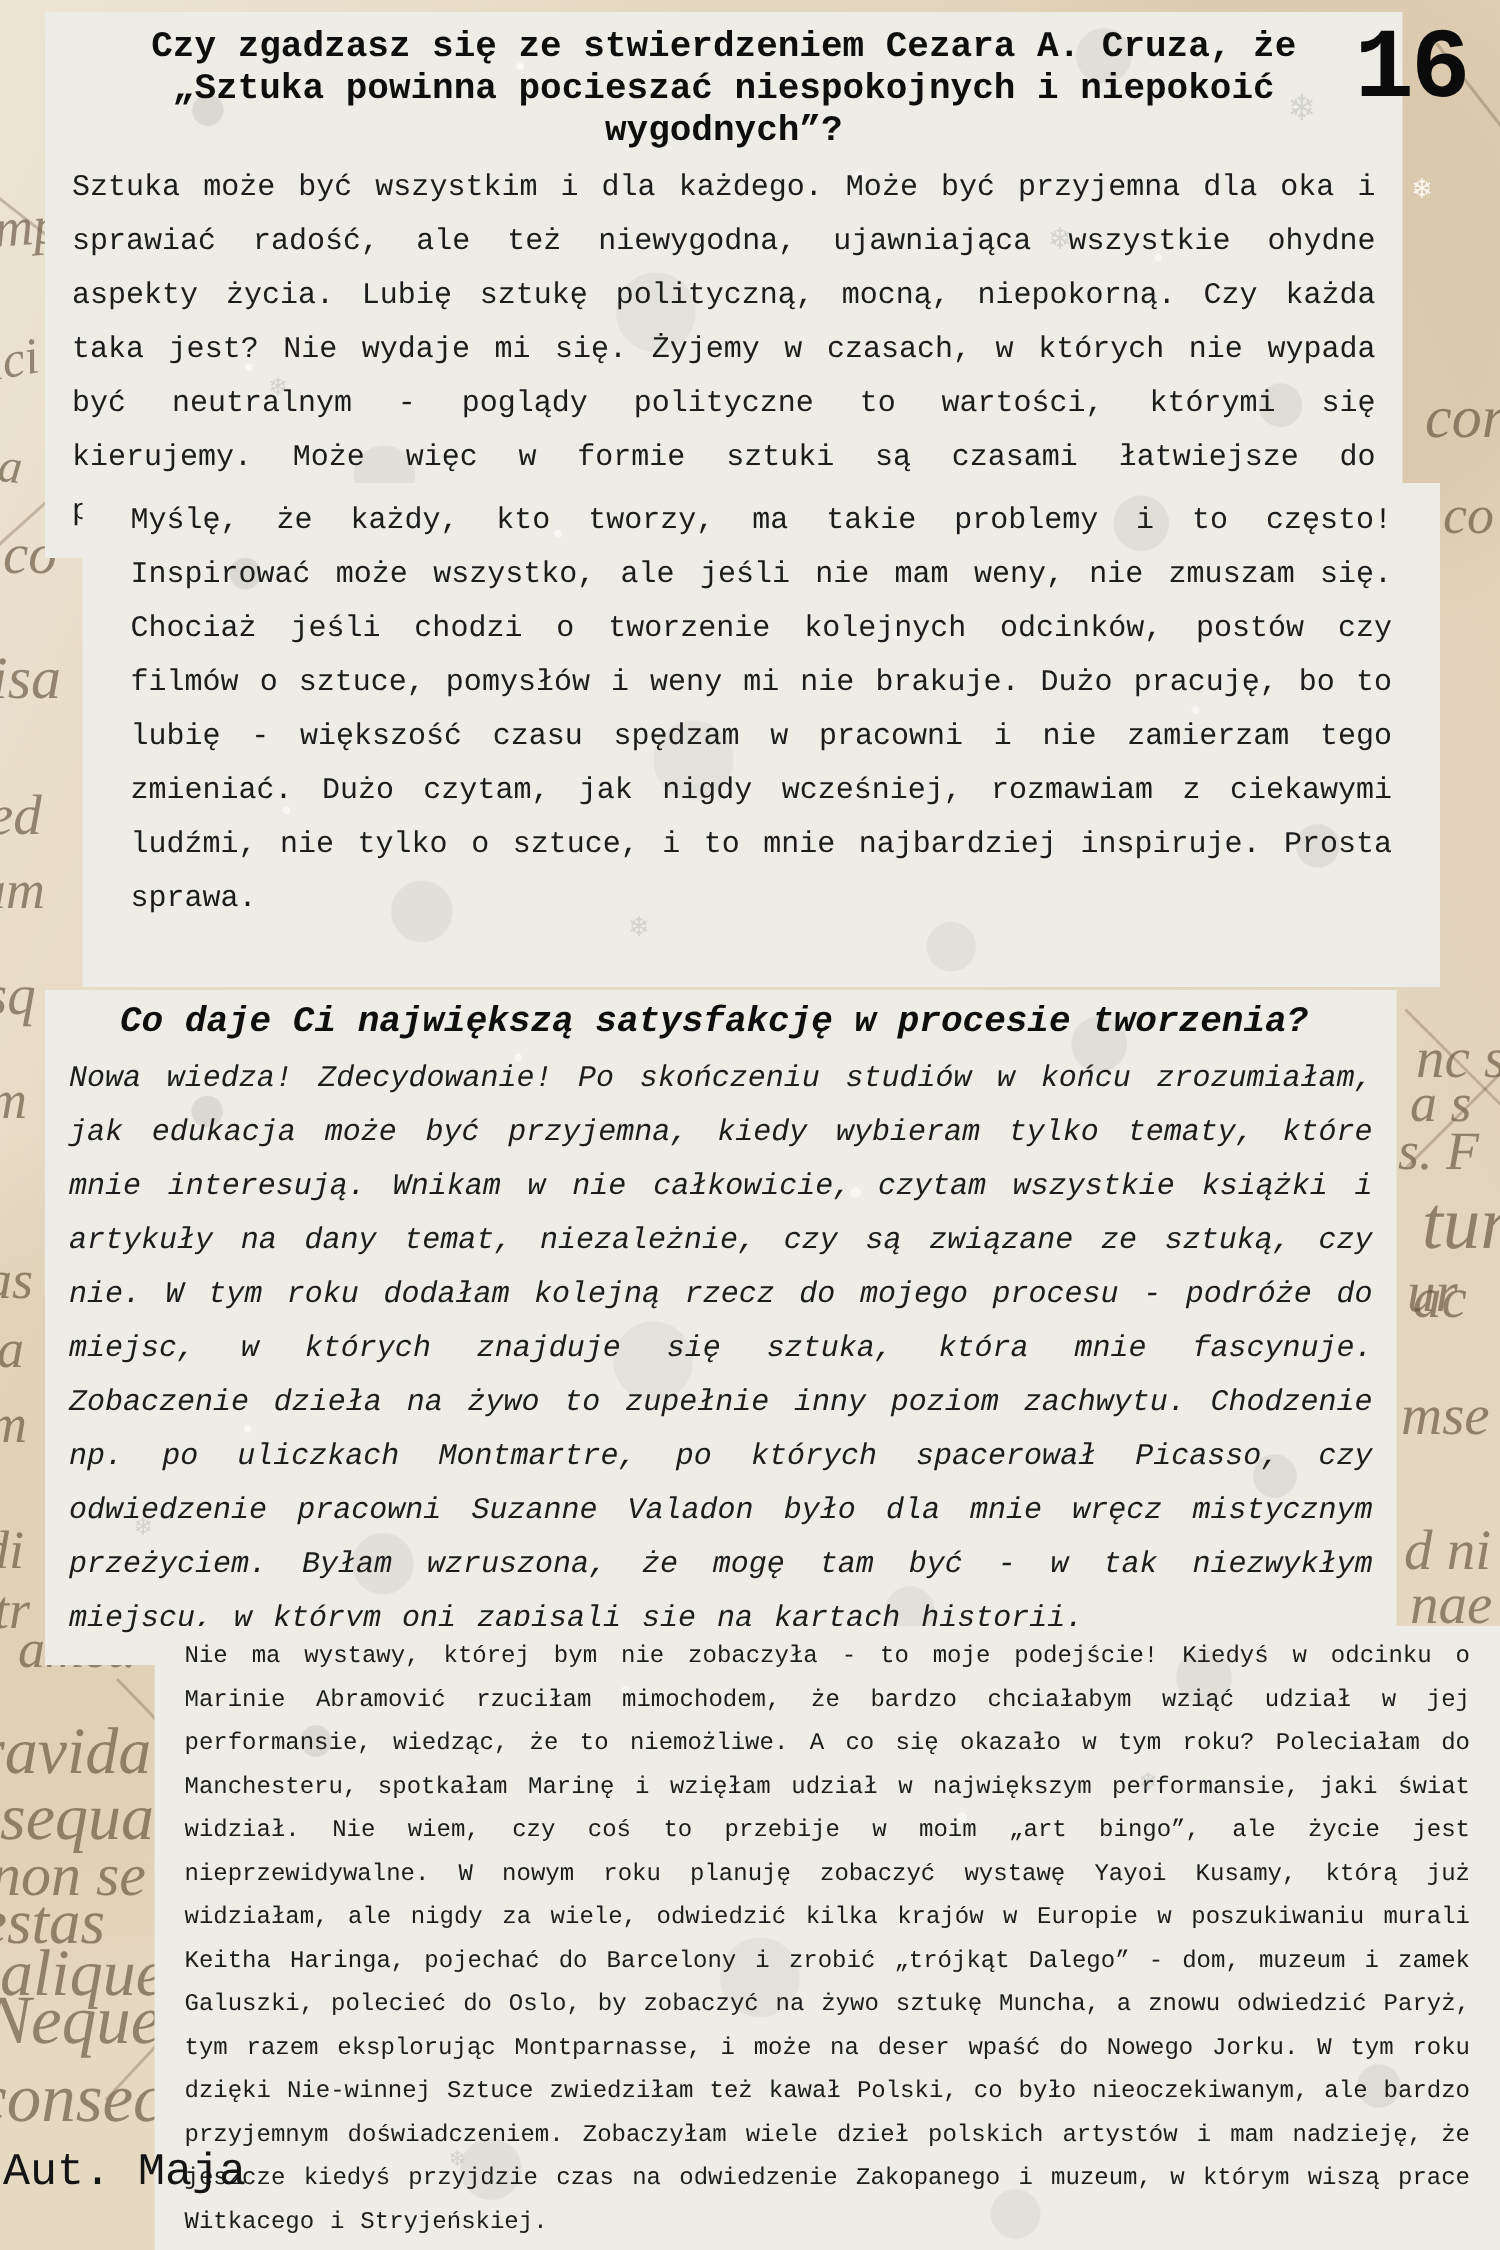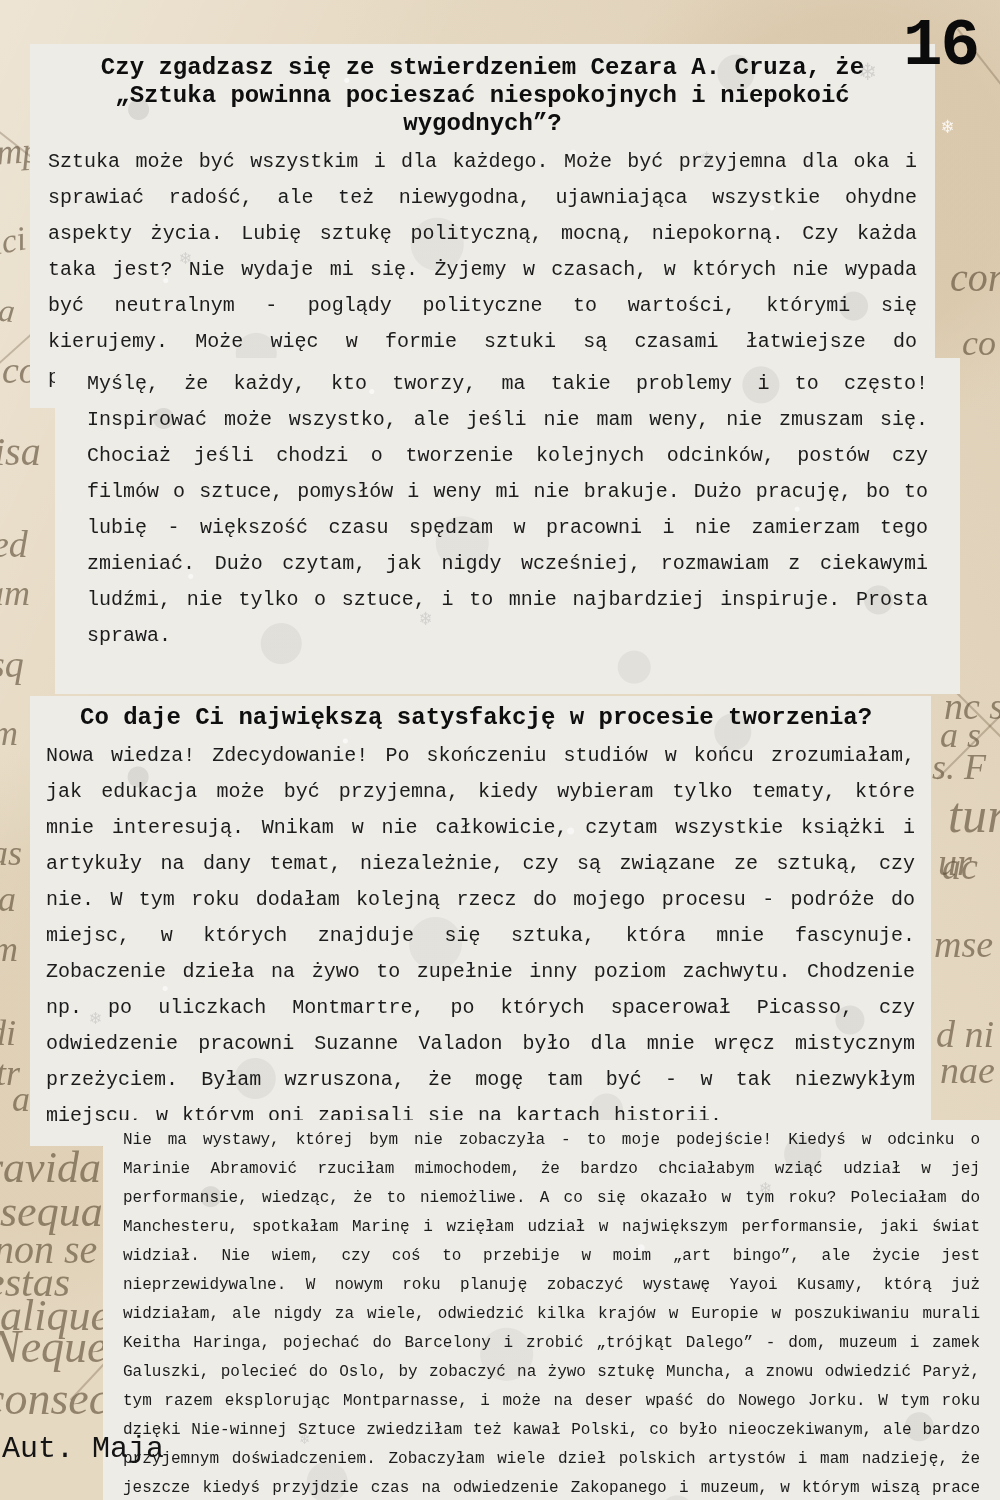--- a/index.html
+++ b/index.html
@@ -41,21 +41,20 @@
       radial-gradient(circle at 12% 18%, rgba(140,138,130,.20) 0 10px, rgba(140,138,130,0) 11px),
       radial-gradient(circle at 78% 8%,  rgba(140,138,130,.14) 0 18px, rgba(140,138,130,0) 19px),
       radial-gradient(circle at 45% 55%, rgba(150,148,140,.12) 0 26px, rgba(150,148,140,0) 27px),
       radial-gradient(circle at 91% 72%, rgba(140,138,130,.16) 0 14px, rgba(140,138,130,0) 15px),
       radial-gradient(circle at 25% 85%, rgba(140,138,130,.13) 0 20px, rgba(140,138,130,0) 21px),
       radial-gradient(circle at 64% 92%, rgba(140,138,130,.12) 0 16px, rgba(140,138,130,0) 17px),
       radial-gradient(circle at 60% 30%, rgba(255,255,255,.55) 0 3px, rgba(255,255,255,0) 4px),
       radial-gradient(circle at 35% 10%, rgba(255,255,255,.65) 0 2px, rgba(255,255,255,0) 3px),
       radial-gradient(circle at 82% 45%, rgba(255,255,255,.6) 0 2px, rgba(255,255,255,0) 3px),
       radial-gradient(circle at 15% 65%, rgba(255,255,255,.6) 0 2px, rgba(255,255,255,0) 3px);
-    margin-top: 36px;
   }
   .q{
     margin:0 0 6px 0;
     font-size:24px;
     line-height:28px;
     font-weight:bold;
     text-align:center;
     white-space:pre-line;
     color:#0e0e0e;
     padding:0 6px;
@@ -65,21 +64,21 @@
     margin:0;
     font-size:20px;
     line-height:36px;
     text-align:justify;
     word-spacing:2px;
   }
   .panel-1{left:30px;top:8px;width:905px;min-height:307px;padding:10px 14px 12px 14px;}
   .panel-1 .a{padding:0 4px 0 4px;}
   .panel-2{left:55px;top:322px;width:905px;min-height:336px;padding:8px 8px 12px 8px;}
   .panel-2 .a{padding:0 24px 0 24px;}
-  .panel-3{left:30px;top:660px;width:901px;min-height:419px;padding:8px 16px 12px 16px;}
+  .panel-3{left:30px;top:660px;width:901px;min-height:419px;padding:8px 16px 12px 16px;font-style:italic;}
   .panel-4{left:103px;top:1084px;width:897px;min-height:416px;padding:6px 20px 14px 20px;}
   .panel-4 .a{font-size:16px;line-height:29px;word-spacing:1px;}
   .page-number{
     position:absolute;
     left:903px;top:14px;
     z-index:3;
     font-size:66px;
     font-weight:bold;
     color:#0b0b0b;
     letter-spacing:-2px;

